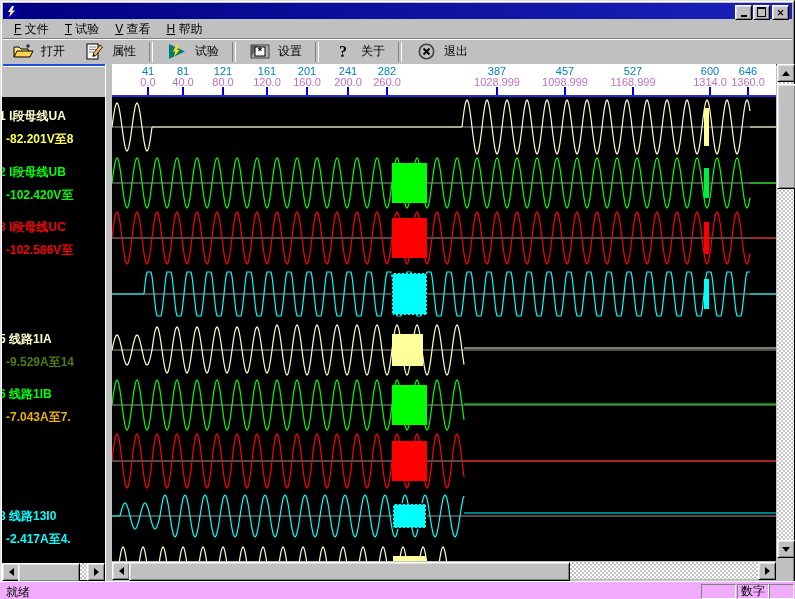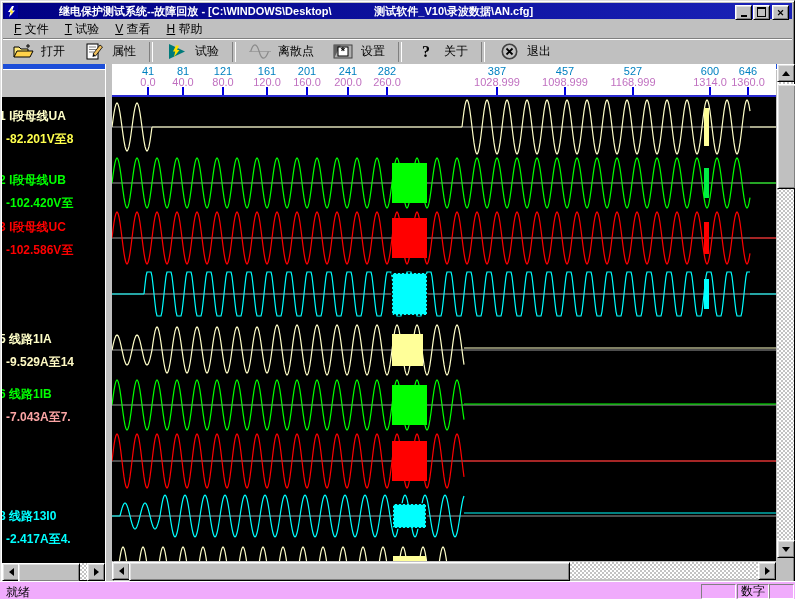--- a/index.html
+++ b/index.html
@@ -24,21 +24,21 @@
   .glyph-close{font-size:9px;font-weight:bold;line-height:11px;margin-bottom:0;}
 
   
   .menubar{position:absolute;left:3px;top:20px;right:3px;height:18px;display:flex;align-items:center;
            border-bottom:1px solid #808080;box-shadow:0 1px 0 #fff;}
   .menu-item{margin-left:6px;padding:1px 5px;white-space:pre;}
   .menu-item .hotkey{text-decoration:underline;}
 
   
   .toolbar{position:absolute;left:3px;top:39px;right:3px;height:25px;display:flex;align-items:center;
-           border-bottom:5px solid #1d4ed8;box-shadow:0 1px 0 #fff;}
+           border-bottom:2px solid #1d4ed8;box-shadow:0 1px 0 #fff;}
   .tbtn{display:flex;align-items:center;background:transparent;border:none;padding:2px 9px;height:24px;
         font-family:"Liberation Sans",sans-serif;font-size:12px;color:#000;gap:7px;}
   .tsep{width:2px;height:20px;border-left:1px solid #808080;border-right:1px solid #fff;margin:0 4px;}
   .ticon{display:inline-flex;width:22px;height:17px;align-items:center;justify-content:center;}
 
   
   .left-list{position:absolute;left:2px;top:97px;width:103px;height:552px;background:#000;overflow:hidden;}
   .ch-row{position:absolute;left:0;width:103px;height:46px;}
   .ch-name{position:absolute;top:0;left:0;white-space:nowrap;font-weight:bold;font-size:12px;}
   .ch-no{display:inline-block;margin-left:-3px;width:10px;}
@@ -83,21 +83,20 @@
 <body>
 
 <div class="win"></div>
 
 <div class="titlebar">
   <svg class="title-icon" viewBox="0 0 13 13">
     <rect x="0" y="0" width="13" height="13" fill="#0000a0"></rect>
     <path d="M7 1 L3 7 h2.5 L4 12 L10 5.5 H7.2 L9 1 Z" fill="#ffffff"></path>
     <path d="M6.5 3 L4.8 7.4 h2 L5.8 10.4 L8.6 6.4 H6.8 Z" fill="#ffe000"></path>
   </svg>
-  <span class="title-text">继电保护测试系统--故障回放 - [C:\WINDOWS\Desktop\              测试软件_V10\录波数据\AN.cfg]</span>
   <div class="winbtns">
     <div class="wbtn">
         <div class="glyph-min"></div>
       </div>
     <div class="wbtn">
         <div class="glyph-restore"></div>
       </div>
     <div class="wbtn close">
         <span class="glyph-close">✕</span>
       </div>
@@ -139,29 +138,20 @@
       <svg width="20" height="17" viewBox="0 0 20 17">
         <path d="M2 1 L18 8.5 L2 16 Z" fill="#007a7a"></path>
         <path d="M9 2.5 L6 8.5 h2.2 L7 14 L12.5 7 h-2.4 L12 2.5 Z" fill="#ffe000"></path>
       </svg>
       </span>
     <span>试验</span>
   </button>
   <div class="tsep"></div>
   <button class="tbtn">
     <span class="ticon">
-      <svg width="26" height="17" viewBox="0 0 26 17">
-        <path d="M0 8.5 h26" stroke="#9a9a9a" stroke-width="1"></path>
-        <path d="M2 8.5 C5 -2, 9 -2, 12 8.5 C15 19, 19 19, 23 8.5" stroke="#8a8a8a" stroke-width="1.4" fill="none"></path>
-      </svg>
-      </span>
-    <span>离散点</span>
-  </button>
-  <button class="tbtn">
-    <span class="ticon">
       <svg width="20" height="17" viewBox="0 0 20 17">
         <rect x="1" y="2" width="18" height="13" fill="#b0b0b0" stroke="#404040"></rect>
         <path d="M1 15 L8 2 H1 Z" fill="#606060"></path>
         <rect x="5" y="4" width="10" height="9" fill="#fff" stroke="#000"></rect>
         <text x="10" y="12" font-size="11" font-weight="bold" text-anchor="middle" fill="#000">*</text>
       </svg>
       </span>
     <span>设置</span>
   </button>
   <div class="tsep"></div>
@@ -183,35 +173,35 @@
       </span>
     <span>退出</span>
   </button>
 </div>
 
 <div class="left-list" id="left-list">
     <div class="ch-row" style="top: 11px;">
       <div class="ch-name" style="color:#ffffc8"><span class="ch-no">1</span><span>Ⅰ段母线UA</span></div>
       <div class="ch-range" style="color:#ffff4d">-82.201V至8</div>
     </div>
-    <div class="ch-row" style="top: 67px; margin-top: 8px;">
+    <div class="ch-row" style="top: 67px;">
       <div class="ch-name" style="color:#00ff00"><span class="ch-no">2</span><span>Ⅰ段母线UB</span></div>
       <div class="ch-range" style="color:#00ff00">-102.420V至</div>
     </div>
     <div class="ch-row" style="top: 122px;">
       <div class="ch-name" style="color:#ff0000"><span class="ch-no">3</span><span>Ⅰ段母线UC</span></div>
       <div class="ch-range" style="color:#ff0000">-102.586V至</div>
     </div>
     <div class="ch-row" style="top: 234px;">
       <div class="ch-name" style="color:#ffffc8"><span class="ch-no">5</span><span>线路1IA</span></div>
-      <div class="ch-range" style="color:#fef9c3">-9.529A至14</div>
+      <div class="ch-range" style="color:#4d7c0f">-9.529A至14</div>
     </div>
     <div class="ch-row" style="top: 289px;">
       <div class="ch-name" style="color:#00ff00"><span class="ch-no">6</span><span>线路1IB</span></div>
-      <div class="ch-range" style="color:#fca5a5">-7.043A至7.</div>
+      <div class="ch-range" style="color:#eab308">-7.043A至7.</div>
     </div>
     <div class="ch-row" style="top: 400px; margin-top: 11px;">
       <div class="ch-name" style="color:#00ffff"><span class="ch-no">8</span><span>线路13I0</span></div>
       <div class="ch-range" style="color:#00ffff">-2.417A至4.</div>
     </div>
   </div>
 
 <div class="splitter"></div>
 
 <div class="ruler" id="ruler">

